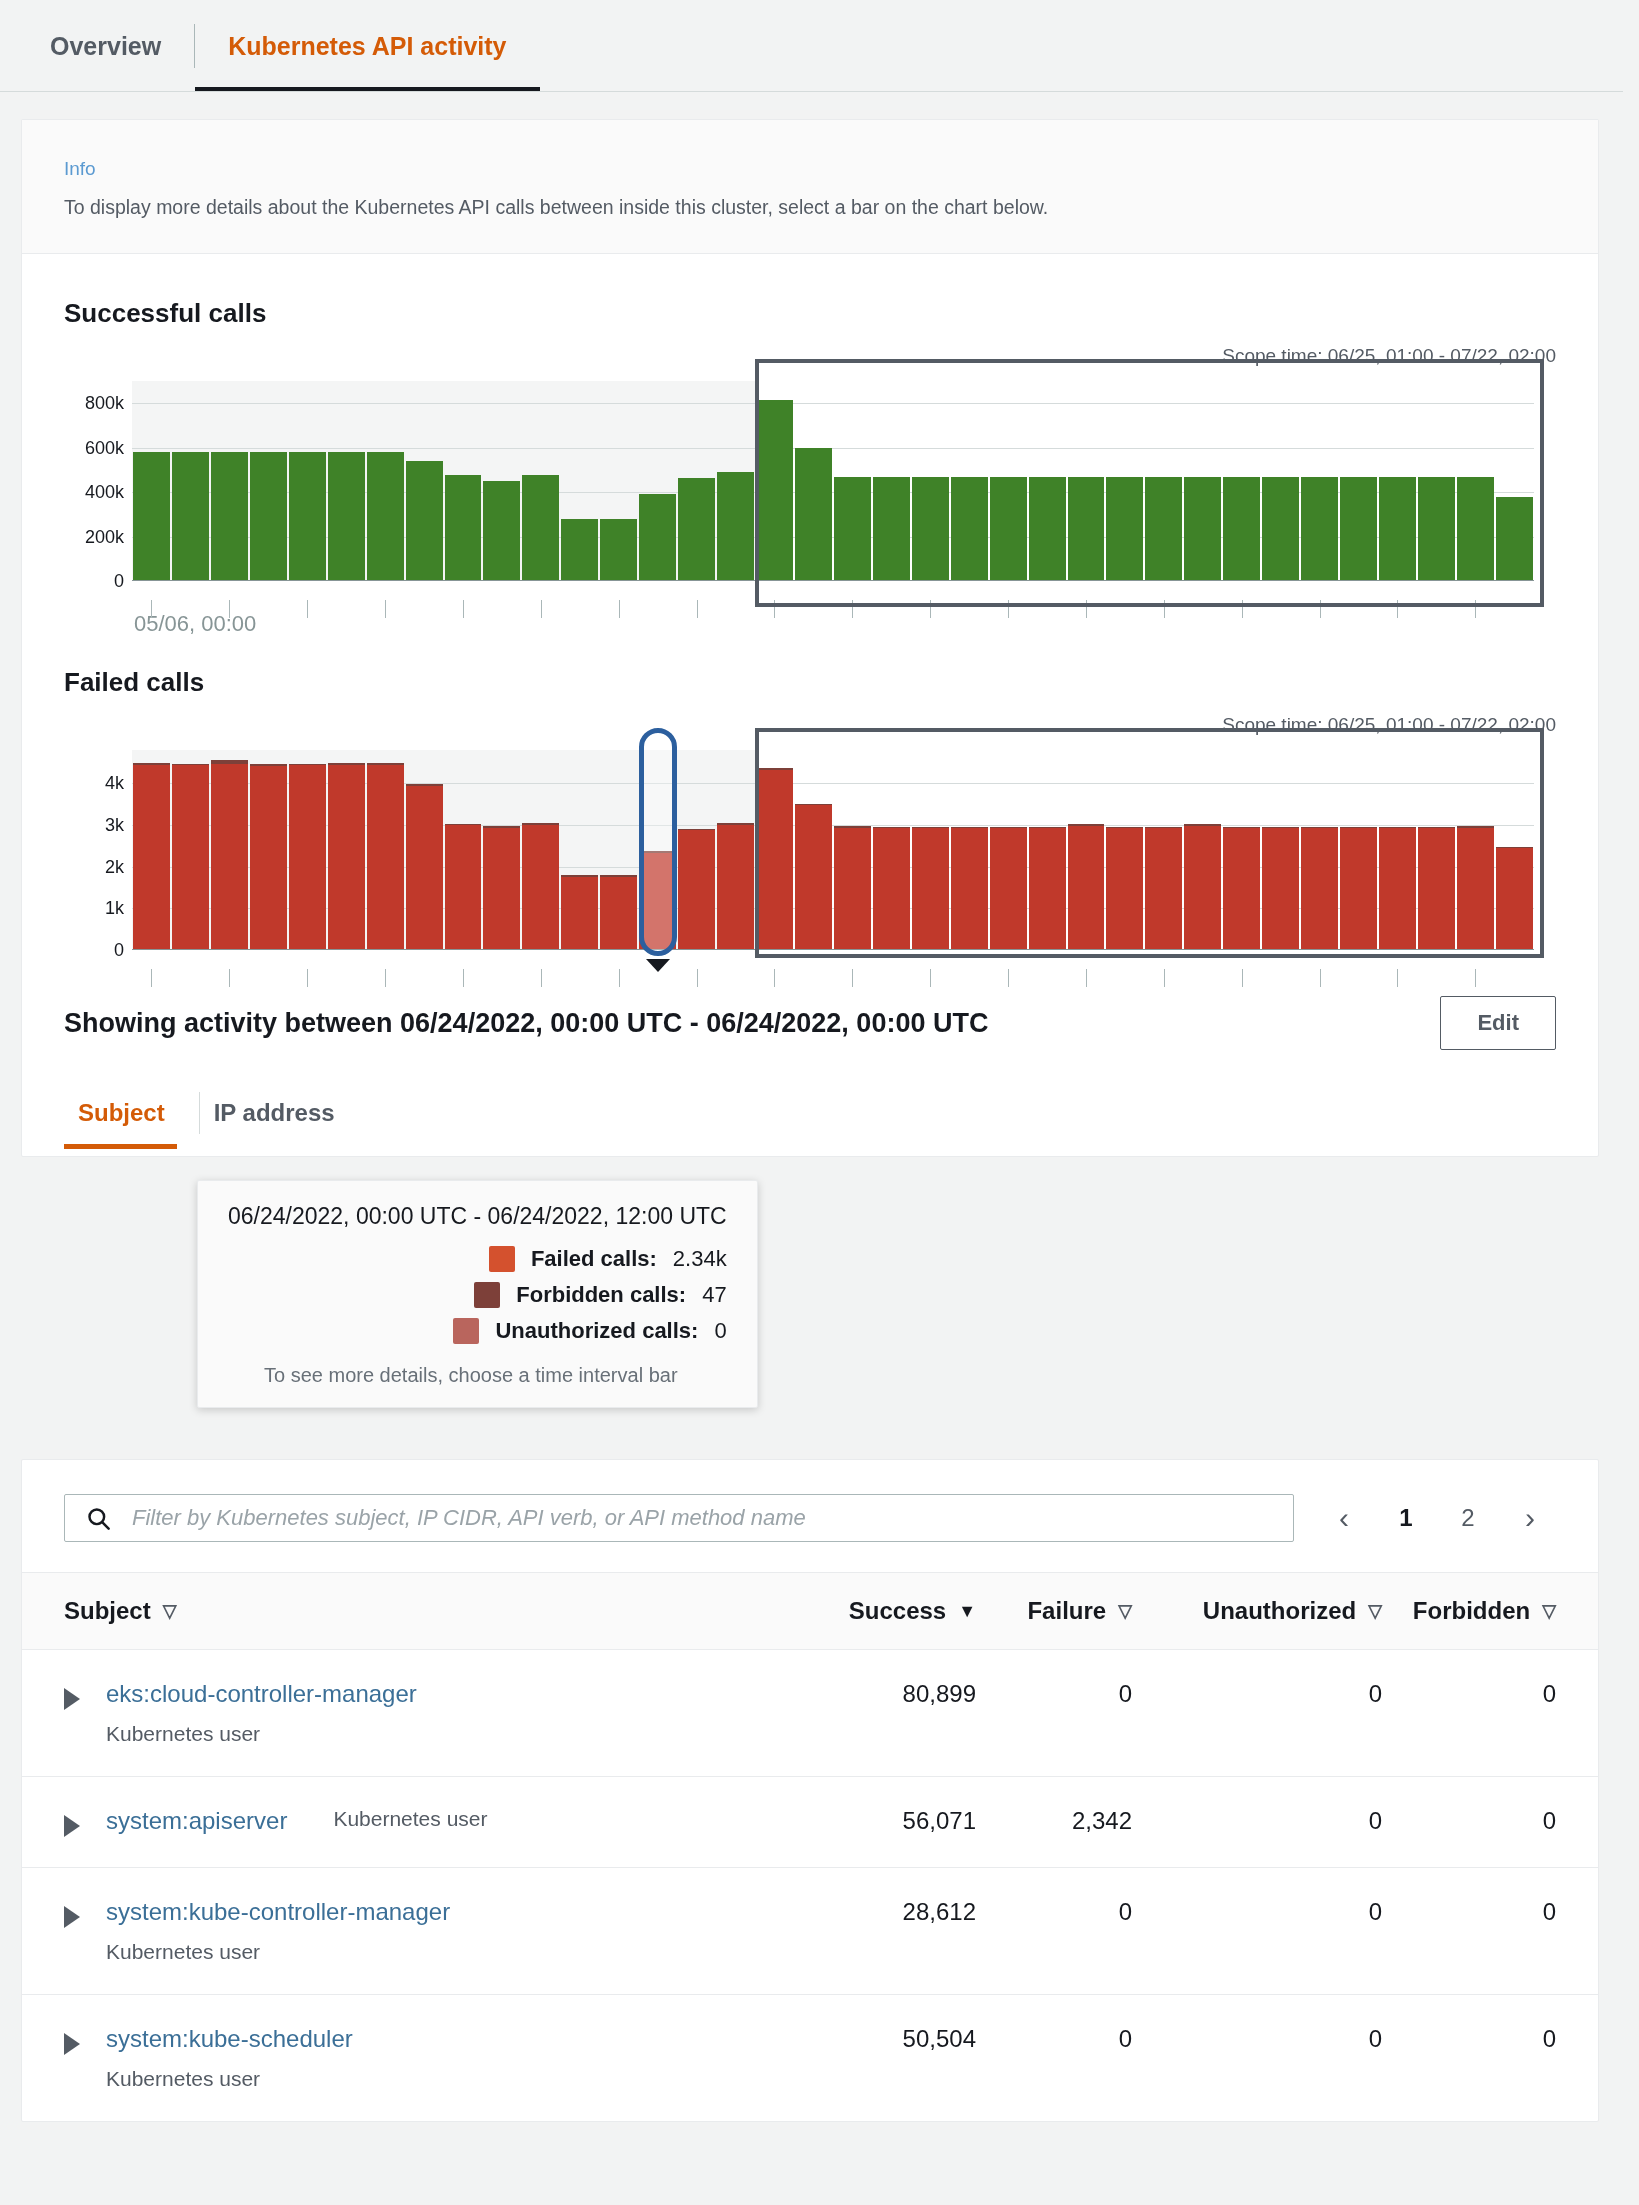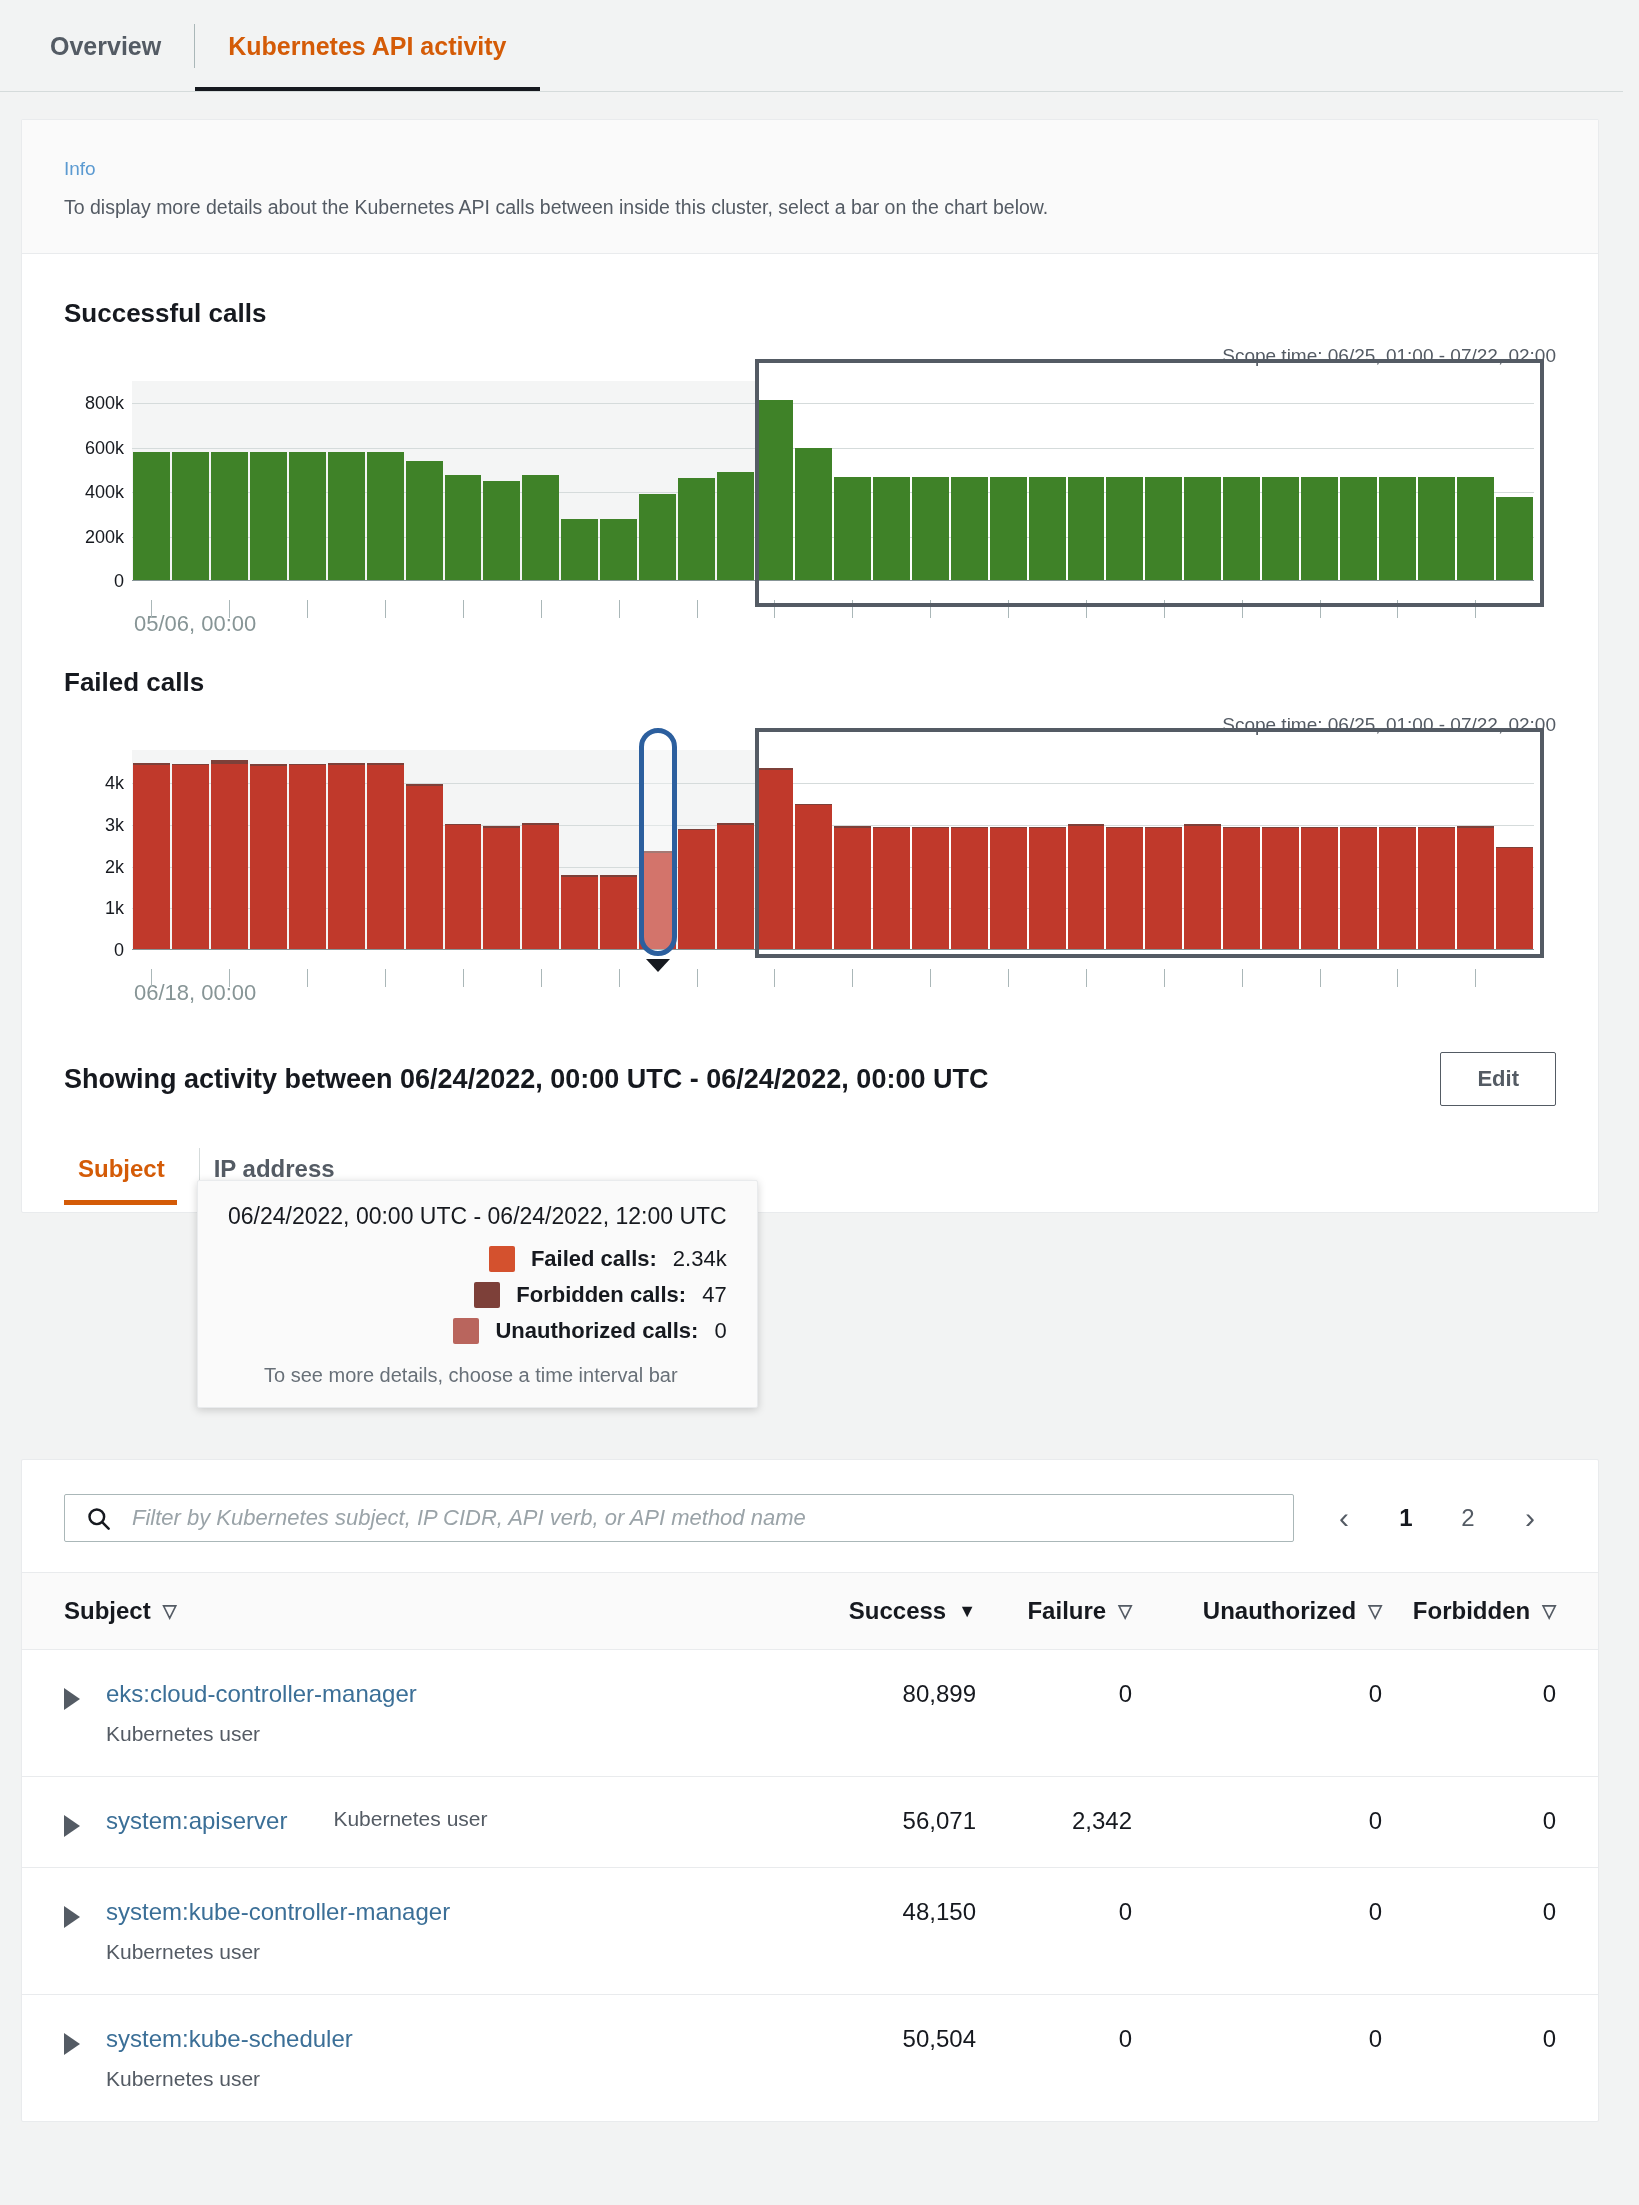--- a/index.html
+++ b/index.html
@@ -656,21 +656,20 @@
               <div class="tickmark">
                 <i></i>
               </div>
               <div class="tickmark"></div>
             </div>
           <div class="selection-box" id="fail-sel" style="inset: -22px -10px -8px 44.4444%;"></div>
           <div class="handle" id="fail-handle" style="left: calc(37.5% - 19px); top: -22px; bottom: -6px;"></div>
           <div class="handle-arrow" id="fail-arrow" style="left: calc(37.5% - 12px); bottom: -22px; transform: rotate(180deg);"></div>
         </div>
       </div>
-      <div class="xlabel">06/18, 00:00</div>
     </div>
   </div>
 
   <div class="showing-row">
     <div class="showing-text">Showing activity between 06/24/2022, 00:00 UTC - 06/24/2022, 00:00 UTC</div>
     <button class="edit-btn">Edit</button>
   </div>
 
   <div class="subtabs">
     <div class="subtab active">
@@ -787,21 +786,21 @@
           <td class="num c-forbid">0</td>
         </tr>
         <tr>
           <td class="c-subject">
             <div class="subj-line">
               <div class="caret"></div>
               <span class="subj-link">system:kube-controller-manager</span>
             </div>
             <div class="subj-sub">Kubernetes user</div>
           </td>
-          <td class="num c-success">48,150</td>
+          <td class="num c-success">28,612</td>
           <td class="num c-failure">0</td>
           <td class="num c-unauth">0</td>
           <td class="num c-forbid">0</td>
         </tr>
         <tr>
           <td class="c-subject">
             <div class="subj-line">
               <div class="caret"></div>
               <span class="subj-link">system:kube-scheduler</span>
             </div>

